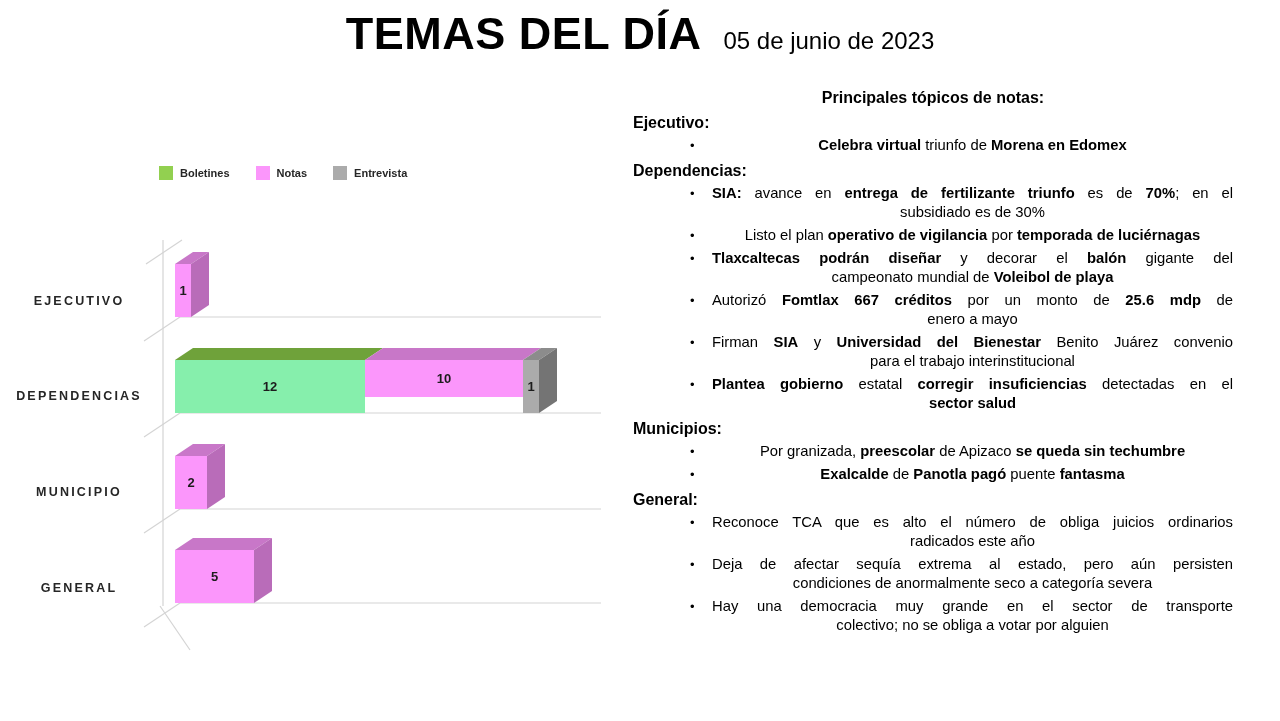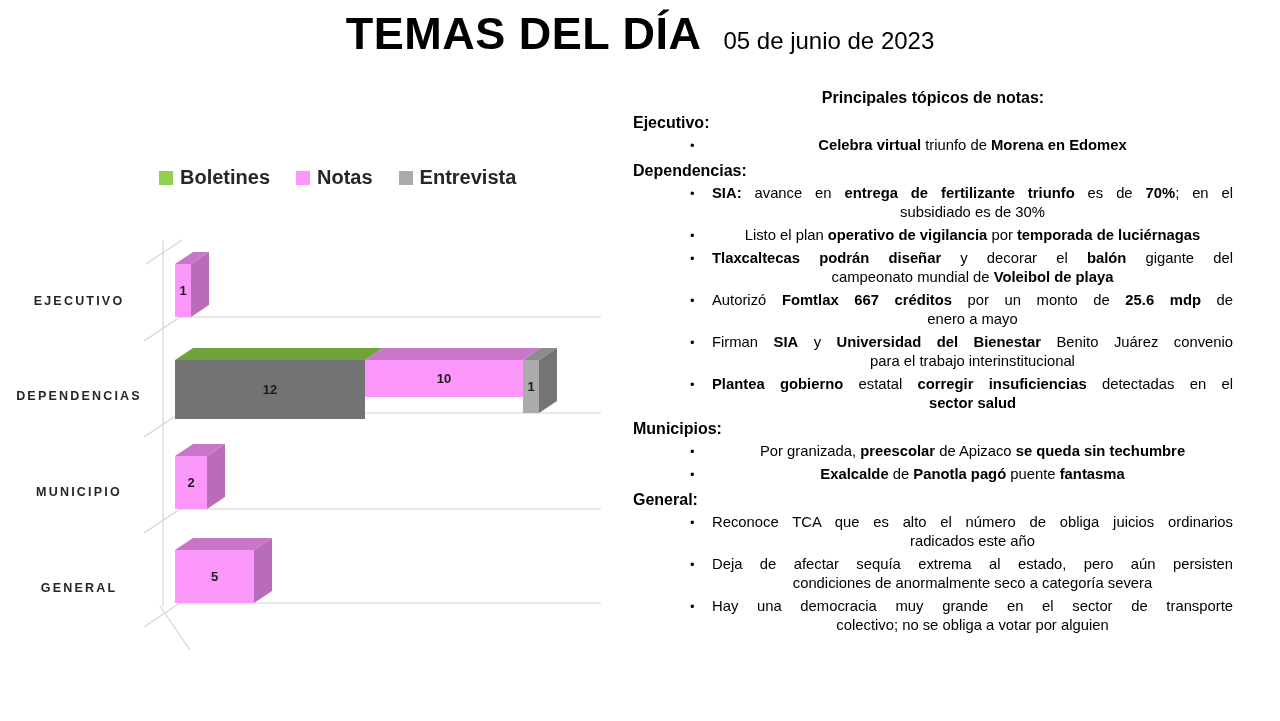--- a/index.html
+++ b/index.html
@@ -9,21 +9,21 @@
   }
   
   .header{position:absolute;top:8px;left:0;right:0;display:flex;justify-content:center;align-items:baseline;gap:22px;}
   .main-title{font-size:45px;font-weight:700;letter-spacing:0.5px;color:#000;}
   .date{font-size:24px;color:#000;}
 
   
   #chart{position:absolute;inset:0;}
   #scaffold{position:absolute;inset:0;pointer-events:none;}
   .legend{position:absolute;left:159px;top:166px;display:flex;align-items:center;gap:26px;}
-  .legend-item{display:flex;align-items:center;gap:7px;font-size:20px;font-weight:bold;color:#262626;}
+  .legend-item{display:flex;align-items:center;gap:7px;font-size:11px;font-weight:bold;color:#262626;}
   .legend-swatch{width:14px;height:14px;display:inline-block;}
   .cat-label{position:absolute;left:10px;width:138px;text-align:center;font-size:12.5px;font-weight:bold;
              letter-spacing:2.2px;color:#262626;height:18px;line-height:18px;}
   .face{position:absolute;}
   .face.front{display:flex;align-items:center;justify-content:center;font-size:13px;font-weight:bold;color:#1c1c1c;}
   .face.top{clip-path:polygon(18px 0, 100% 0, calc(100% - 18px) 100%, 0 100%);}
   .face.side{clip-path:polygon(0 12px, 100% 0, 100% calc(100% - 12px), 0 100%);}
 
   
   #topics{position:absolute;left:633px;top:88px;width:600px;font-size:14.8px;line-height:19px;}
@@ -79,21 +79,21 @@
       <div class="cat-label" style="top: 483px;">MUNICIPIO</div>
       <div class="cat-label" style="top: 579px;">GENERAL</div>
     </div>
   <div id="bars">
       <div class="face top" style="left: 175px; top: 252px; width: 34px; height: 12px; background: rgb(200, 119, 200);"></div>
       <div class="face front" style="left: 175px; top: 264px; width: 16px; height: 53px; background: rgb(251, 150, 251);">
         <span>1</span>
       </div>
       <div class="face side" style="left: 191px; top: 252px; width: 18px; height: 65px; background: rgb(185, 108, 185);"></div>
       <div class="face top" style="left: 175px; top: 348px; width: 208px; height: 12px; background: rgb(111, 162, 58);"></div>
-      <div class="face front" style="left: 175px; top: 360px; width: 190px; height: 59px; background: #737373;">
+      <div class="face front" style="left: 175px; top: 360px; width: 190px; height: 53px; background: #86efac;">
         <span>12</span>
       </div>
       <div class="face top" style="left: 365px; top: 348px; width: 176px; height: 12px; background: rgb(200, 119, 200);"></div>
       <div class="face front" style="left: 365px; top: 360px; width: 158px; height: 37px; background: rgb(251, 150, 251);">
         <span>10</span>
       </div>
       <div class="face top" style="left: 523px; top: 348px; width: 34px; height: 12px; background: rgb(140, 140, 140);"></div>
       <div class="face front" style="left: 523px; top: 360px; width: 16px; height: 53px; background: rgb(171, 171, 171);">
         <span>1</span>
       </div>

